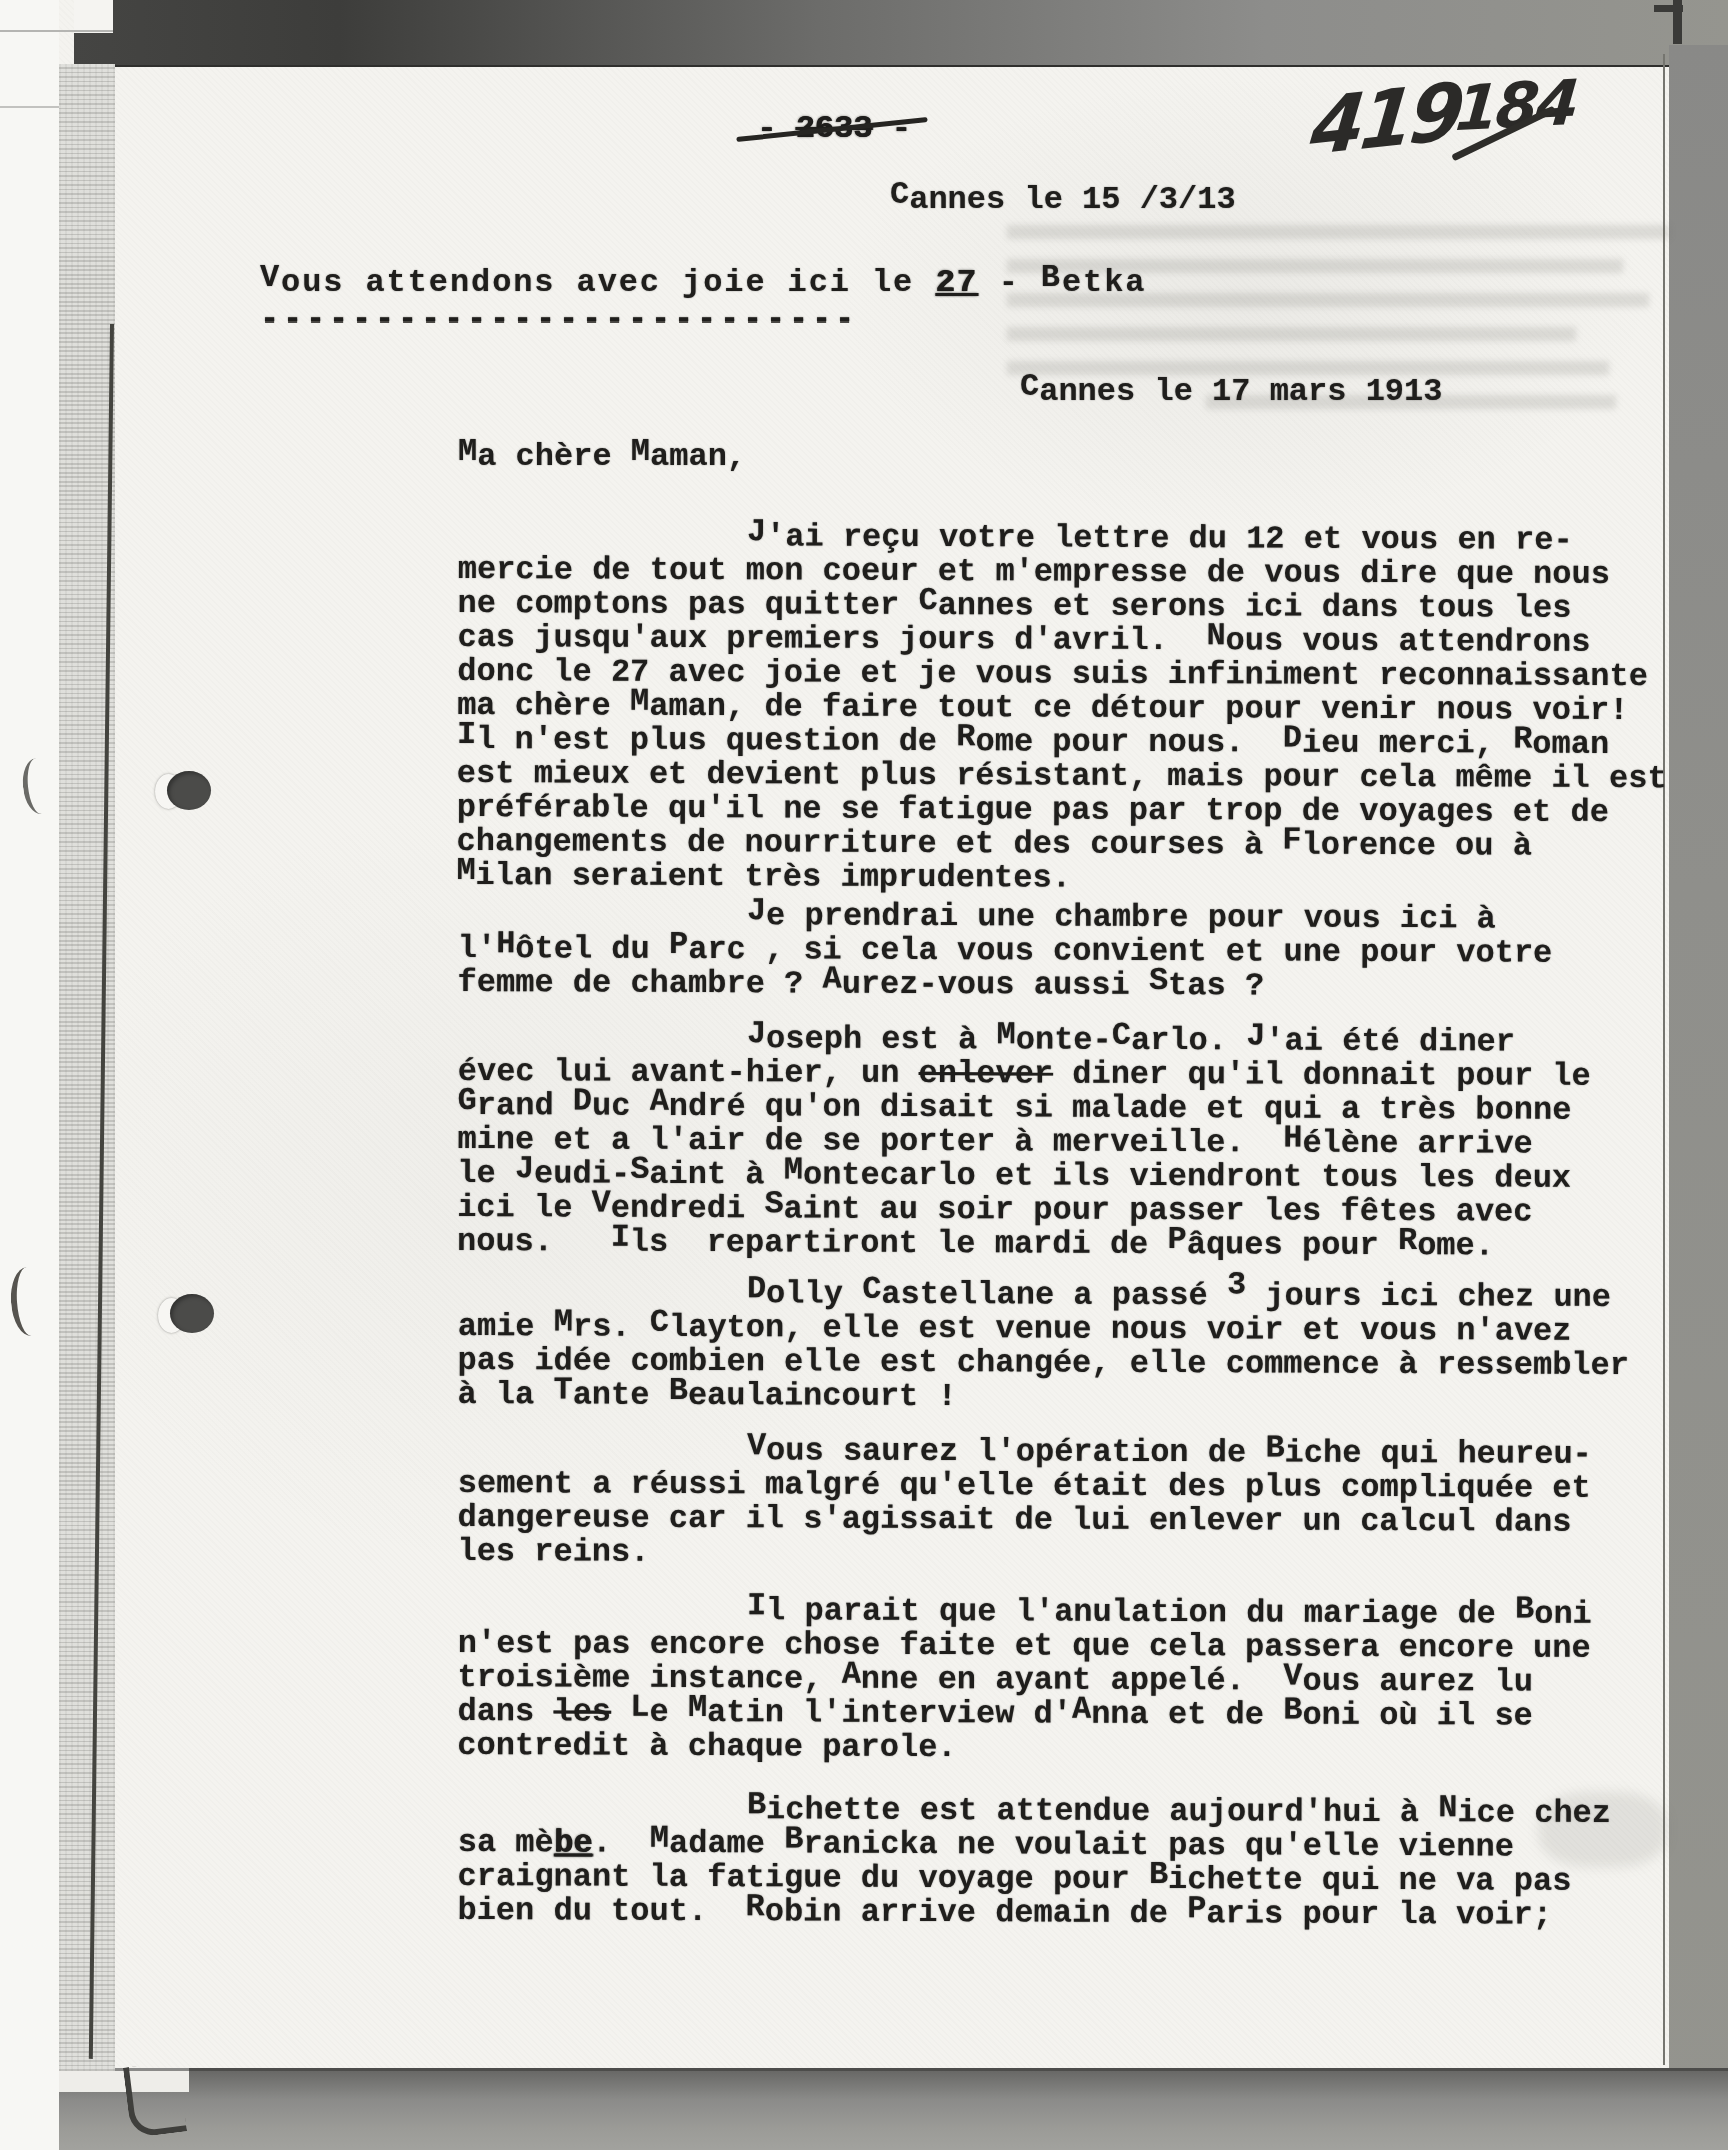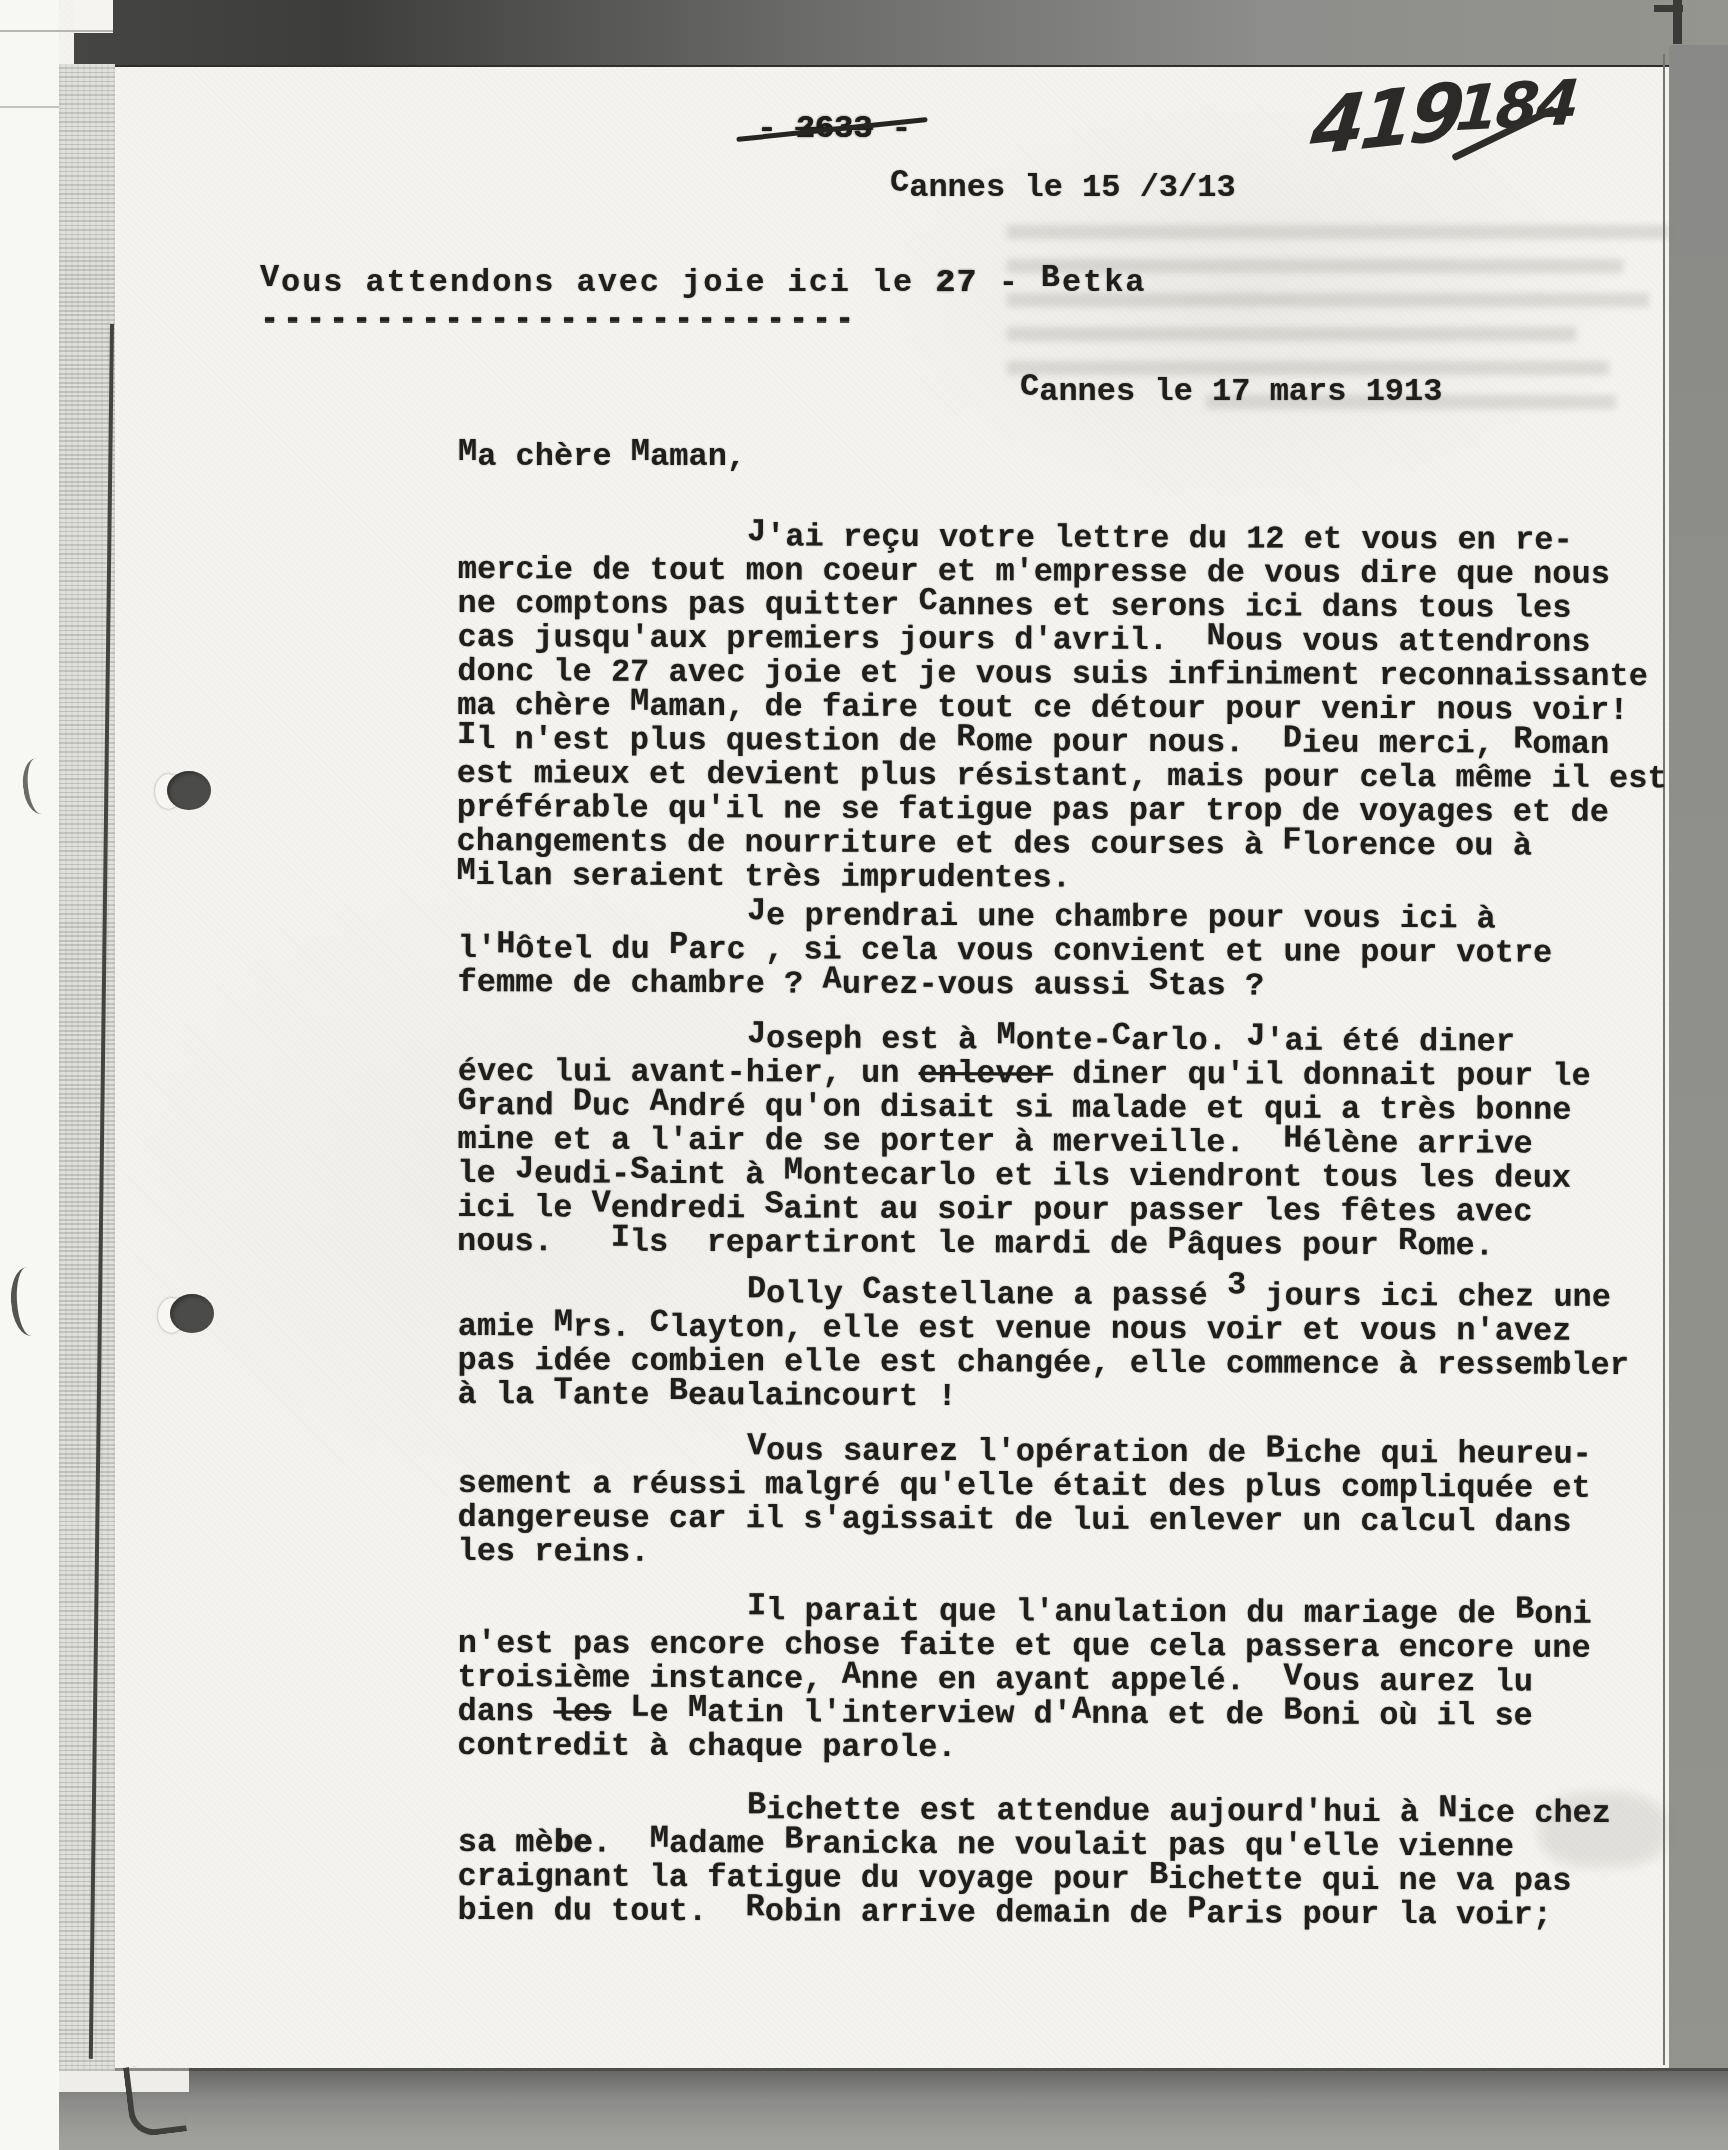--- a/index.html
+++ b/index.html
@@ -61,23 +61,23 @@
   .ghost i:nth-child(5){width:91%;}
   .ghost i:nth-child(6){width:62%;margin-left:30%;}
   .ghost-blob{position:absolute;left:1539px;top:1792px;width:128px;height:75px;
     background:rgba(90,90,86,0.12);filter:blur(6px);border-radius:40%;}
   
   .t{position:absolute;font-size:32px;line-height:34px;font-weight:700;white-space:pre;
      text-shadow:0 0 1.5px rgba(28,26,22,0.55);letter-spacing:0;}
   .t .cap{position:relative;top:-5.3px;}
   .t .sup{position:relative;top:-10.6px;}
   .t s{text-decoration:line-through;text-decoration-thickness:3px;}
-  .t b{font-weight:700;text-shadow:1.1px 0 0 currentColor,0 0 2.3px rgba(10,10,8,0.65);}
+  .t b{font-weight:700;text-shadow:1.1px 0 0 currentColor,0 0 2.3px rgba(10,10,8,0.65);text-decoration:underline;}
   .pgnum{left:757px;top:112px;text-shadow:0.8px 0 0 currentColor,0 0 2.3px rgba(20,18,14,0.6);}
-  .note-date{left:890px;top:171px;}
+  .note-date{left:890px;top:183px;}
   .note-line{left:260px;top:266px;letter-spacing:1.9px;}
   .dashes{left:260px;top:302px;letter-spacing:3.8px;
     text-shadow:0 2.3px 0 rgba(35,33,29,0.8),0 0 1.5px rgba(28,26,22,0.6);}
   .letter-date{left:1020px;top:375px;}
   .salutation{left:458px;top:440px;}
   .para{left:458px;width:1252px;text-indent:289px;transform:rotate(0.25deg);transform-origin:top left;}
   .p1{top:519px;}
   .p2{top:898px;}
   .p3{top:1021px;}
   .p4{top:1276px;}

